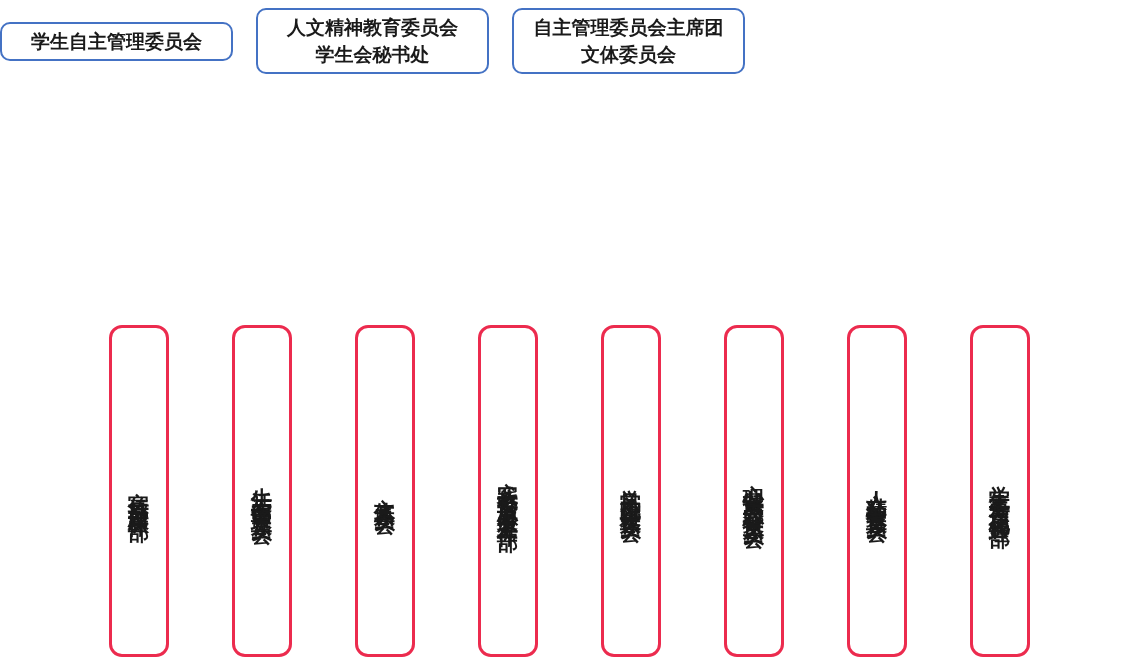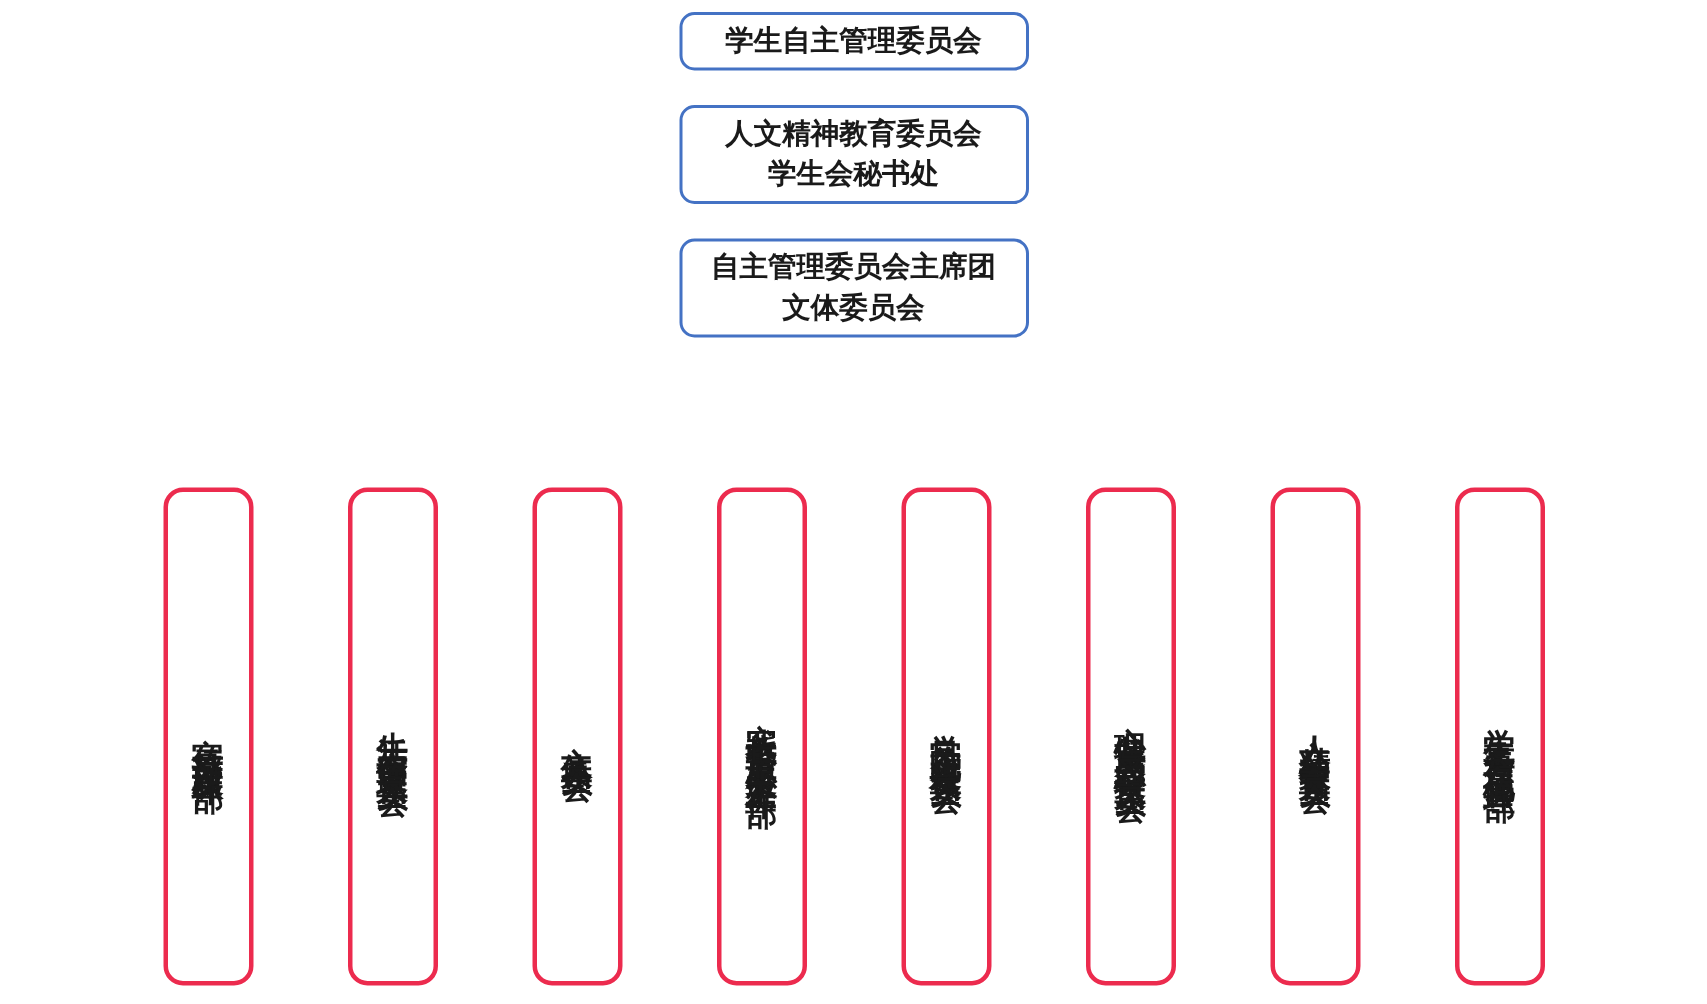--- a/index.html
+++ b/index.html
@@ -18,21 +18,21 @@
   }
   .canvas {
     position: relative;
     width: 1138px; height: 669px;
   }
   .top-column {
     position: absolute;
     top: 8px; left: 0;
     width: 100%;
     display: flex;
-    flex-direction: column;
+    flex-direction: row;
     align-items: center;
     gap: 23px;
   }
   .top-box {
     width: 233px;
     border: 2.5px solid var(--top-box-border);
     border-radius: 10px;
     padding: 4px 2px;
     text-align: center;
     font-size: 19px;

